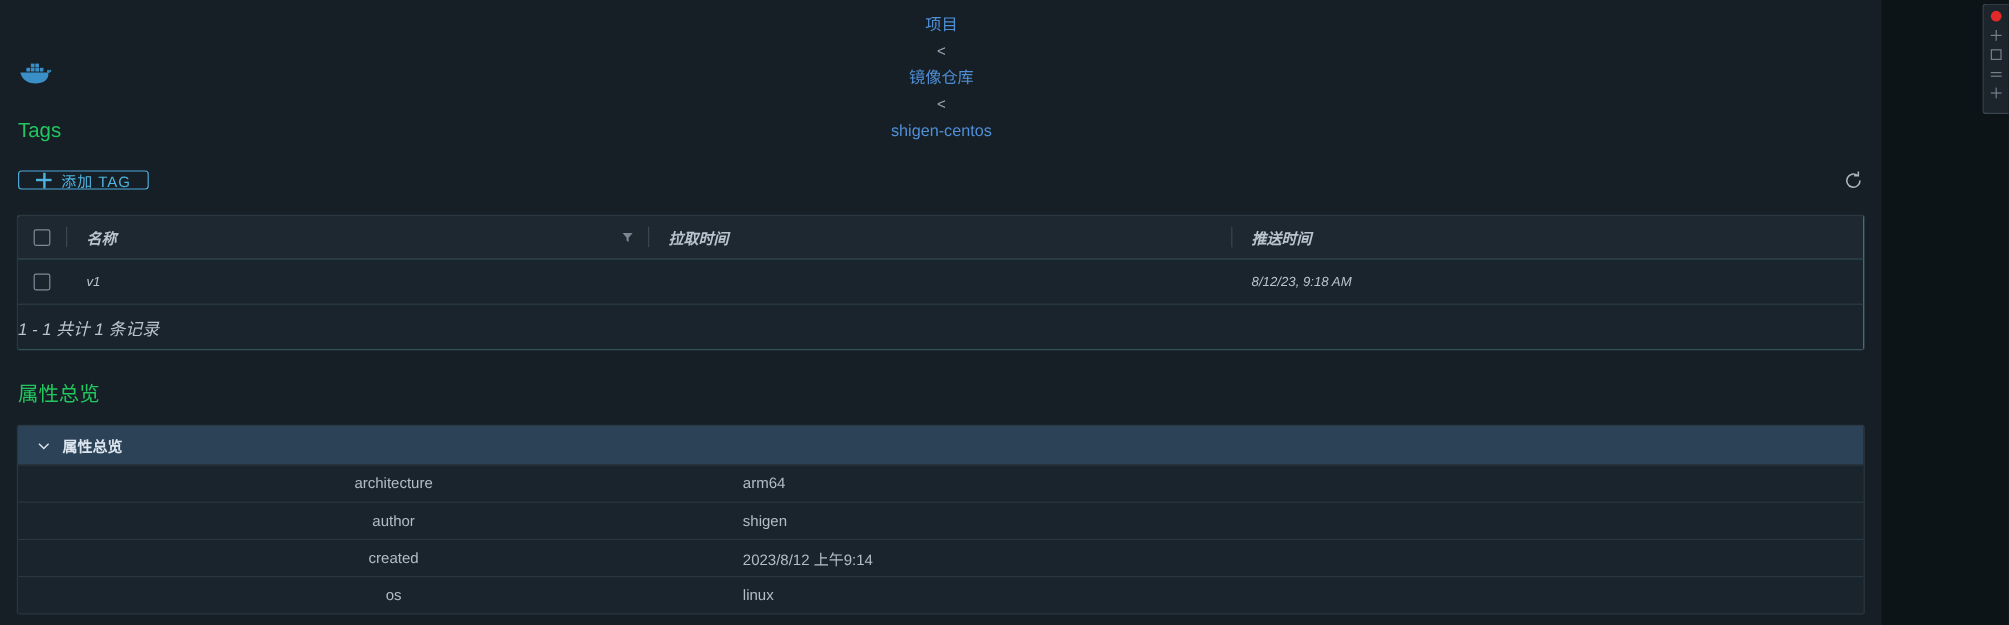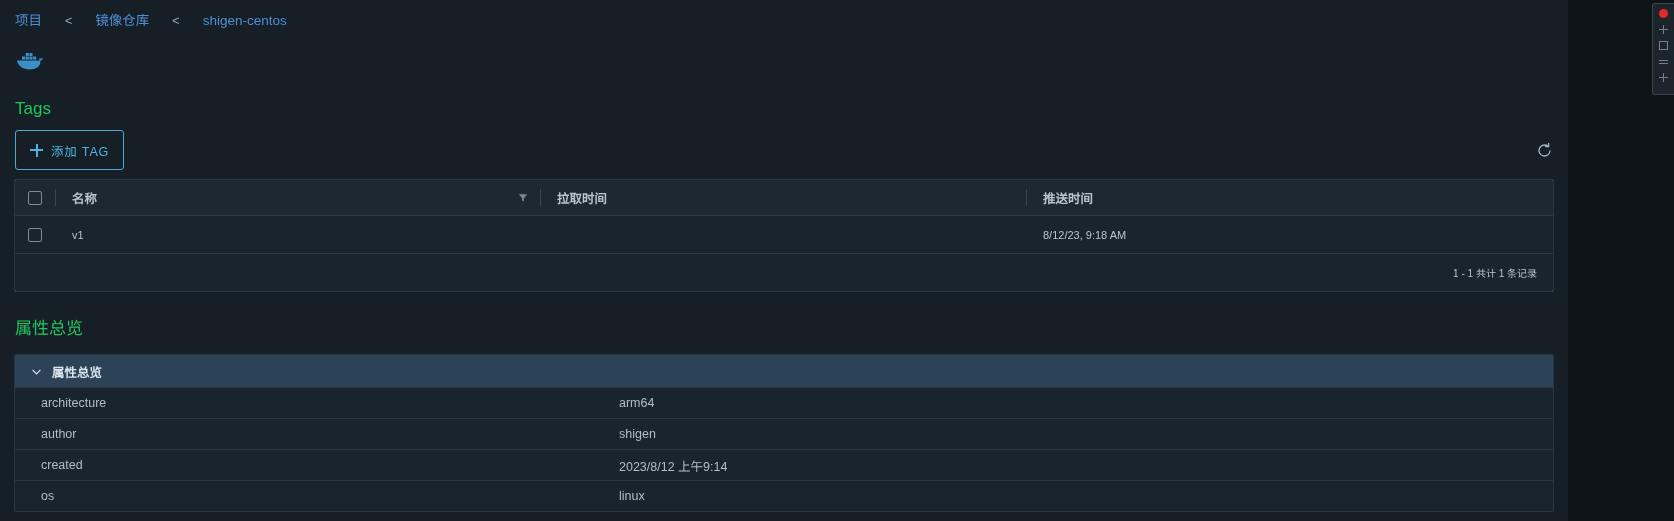--- a/index.html
+++ b/index.html
@@ -29,26 +29,27 @@
     width: 1568px;
     height: 521px;
     padding: 0 14px;
     box-sizing: border-box;
   }
 
   
   .breadcrumb {
     display: flex;
     align-items: center;
-    gap: 22px;
+    gap: 2px;
     font-size: 13.5px;
     padding-top: 11px;
     padding-left: 1px;
     height: 20px;
     line-height: 20px;
+    flex-direction: column;
   }
   .crumb-link {
     color: #4f8fd6;
     cursor: pointer;
     white-space: nowrap;
   }
   .crumb-sep {
     color: #9aa7b3;
     font-size: 12.5px;
     padding: 0 1px;
@@ -95,21 +96,21 @@
     margin-top: 14px;
     height: 32px;
     position: relative;
     padding-left: 1px;
   }
   .btn {
     display: inline-flex;
     align-items: center;
     justify-content: center;
     gap: 8px;
-    height: 40px;
+    height: 16px;
     padding: 0 14px;
     font-size: 12.5px;
     letter-spacing: 0.8px;
     border-radius: 3px;
     box-sizing: border-box;
     background: transparent;
     cursor: pointer;
     user-select: none;
     white-space: nowrap;
   }
@@ -154,20 +155,21 @@
   }
 
   
   .table-wrap {
     margin-top: 13px;
     border: 1px solid #2b3views;
     border: 1px solid #2b3740;
     border-radius: 2px;
     overflow: hidden;
     background: #5eead4;
+    font-style: italic;
   }
   .trow {
     display: flex;
     align-items: center;
     height: 37px;
     box-sizing: border-box;
   }
   .thead {
     background: #1d2830;
     border-bottom: 1px solid #2d3a44;
@@ -228,25 +230,24 @@
     display: flex;
     align-items: center;
     padding: 0 12px 0 16px;
     height: 100%;
     box-sizing: border-box;
   }
   .filter-ico { width: 10px; height: 10px; opacity: .75; }
   .pager {
     display: flex;
     align-items: center;
-    justify-content: flex-end;
     height: 37px;
     background: #1a242c;
     padding-right: 16px;
-    font-size: 10px;
+    font-size: 14px;
     color: #b9c4cf;
   }
 
   
   .attr-heading { margin-top: 26px; }
   .attr-card {
     margin-top: 14px;
     border: 1px solid #2b3740;
     border-radius: 2px;
     overflow: hidden;
@@ -275,20 +276,21 @@
     color: #b2bdc8;
     box-sizing: border-box;
   }
   .attr-row:first-of-type { border-top: none; }
   .attr-key {
     flex: 0 0 600px;
     padding-left: 26px;
     box-sizing: border-box;
     white-space: nowrap;
     overflow: hidden;
+    text-align: center;
   }
   .attr-val {
     flex: 1 1 auto;
     padding-left: 4px;
     white-space: nowrap;
     overflow: hidden;
   }
 
   
   .side-strip {

